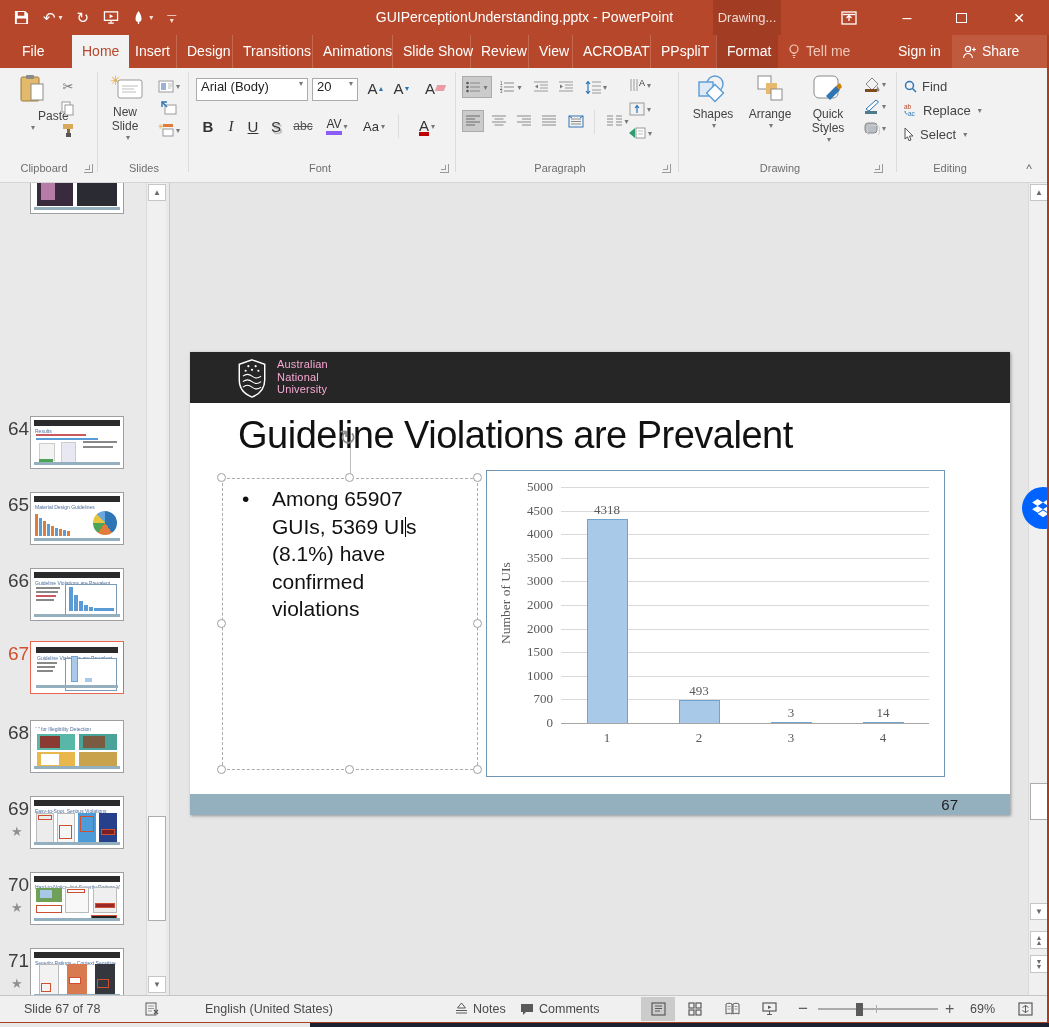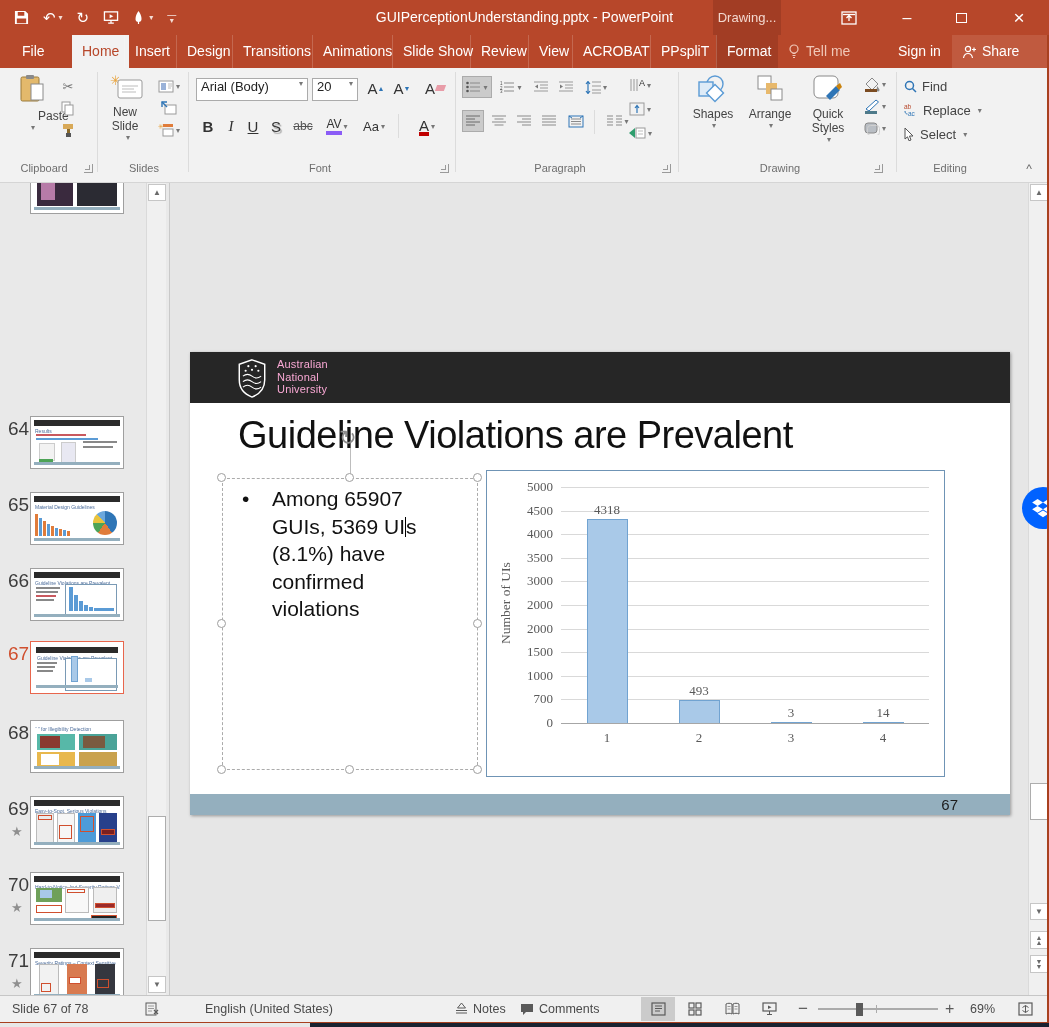--- a/index.html
+++ b/index.html
@@ -719,21 +719,21 @@
       <span>▲</span>
       <span>▲</span>
     </div>
   <div class="sb-arrow dbl" style="top:772px; height:18px; flex-direction:column;">
       <span>▼</span>
       <span>▼</span>
     </div>
 </div>
 
 <div class="statusbar">
-  <div class="sitem" style="left:12px;">
+  <div class="sitem" style="left:24px;">
       <span>Slide 67 of 78</span>
     </div>
   <div class="sitem" style="left:145px;">
       <svg width="15" height="14" viewBox="0 0 15 14">
         <rect x="1" y="1" width="10" height="12" fill="none" stroke="#5a5a5a"></rect>
         <path d="M3 4h6M3 6.5h6M3 9h4" stroke="#9a9a9a"></path>
         <path d="M9 8l4 4M13 8l-4 4" stroke="#5a5a5a" stroke-width="1.3"></path>
       </svg>
     </div>
   <div class="sitem" style="left:205px;">

